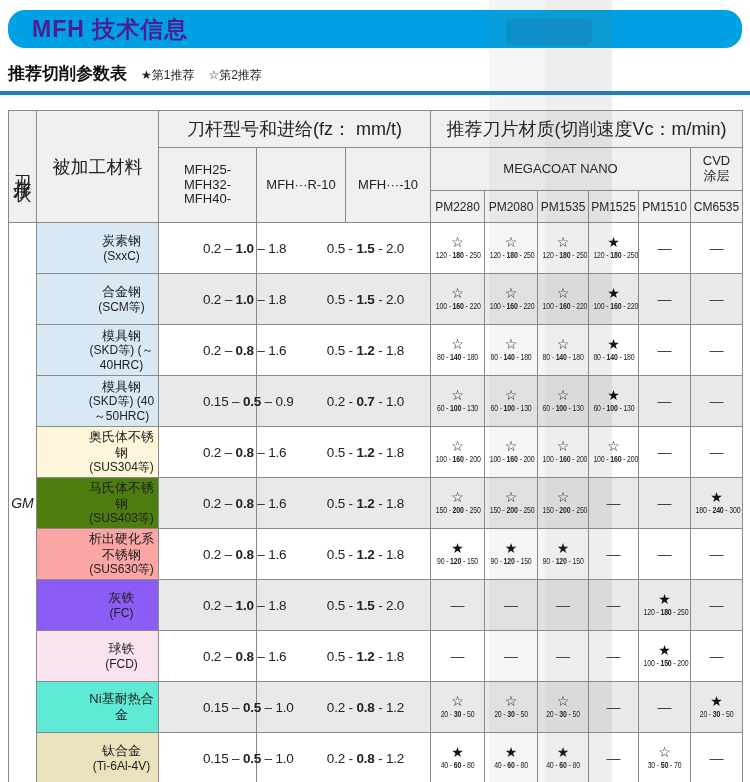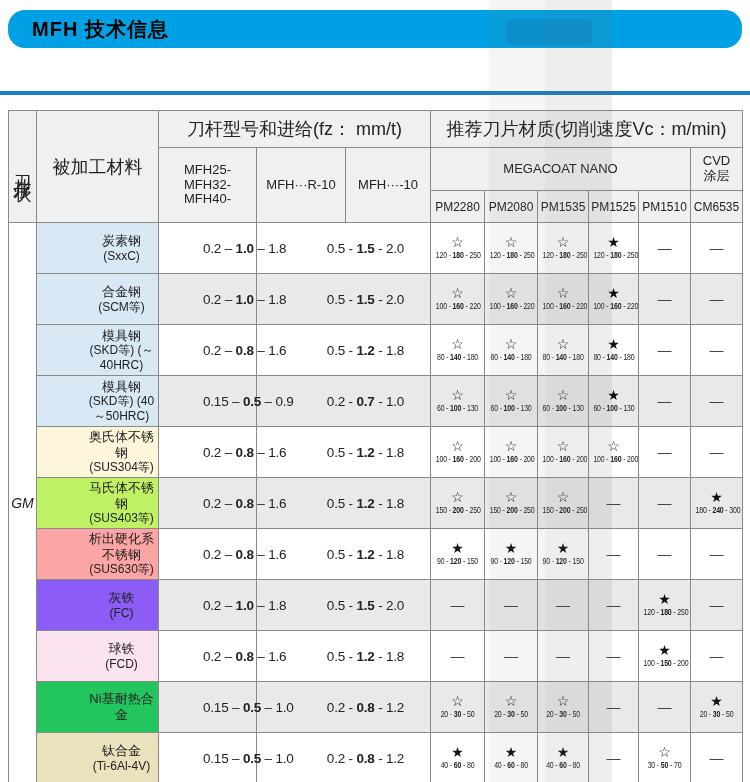--- a/index.html
+++ b/index.html
@@ -2,21 +2,21 @@
 <html style="--banner-blue: #00a1e4; --rule-blue: #1c7dc0; --header-gray: #f0f0f0; --zebra-gray: #e9e9e9; --steel-blue: #d9e8f5; --stainless-yellow: #fdf6da; --cast-iron-pink: #f8e3ee; --heat-alloy-tan: #eae2bd;"><head>
 <meta charset="utf-8">
 <style>
   html,body{margin:0;padding:0;}
   body{width:750px;height:782px;background:#fff;font-family:"Liberation Sans","DejaVu Sans",sans-serif;}
   .page{position:relative;width:750px;height:782px;overflow:hidden;background:#fff;}
 
   
   .banner{position:absolute;left:8px;top:10px;width:734px;height:38px;background:var(--banner-blue);
     border-radius:17px;display:flex;align-items:center;box-sizing:border-box;padding-left:24px;z-index:1;}
-  .banner .title{color:#000000;font-size:20px;font-weight:bold;letter-spacing:1px;}
+  .banner .title{color:#4c1d95;font-size:23px;font-weight:bold;letter-spacing:1px;}
 
   
   .subrow{position:absolute;left:8px;top:62px;display:flex;align-items:baseline;gap:14px;z-index:1;}
   .section-title{font-size:17px;font-weight:bold;color:#111;}
   .legend{font-size:12px;color:#222;display:flex;gap:14px;}
   .rule{position:absolute;left:0;top:91px;width:750px;height:4px;background:var(--rule-blue);z-index:1;}
 
   
   table{position:absolute;left:8px;top:110px;width:734px;border-collapse:collapse;table-layout:fixed;z-index:2;}
   th,td{border:1px solid #8a8a8a;padding:0;text-align:center;vertical-align:middle;color:#222;}
@@ -51,20 +51,27 @@
 <div class="page">
 
   <div class="wm" id="wm1"></div>
   <div class="wm" id="wm2"></div>
   <div id="wm-blot"></div>
 
   <div class="banner">
     <span class="title">MFH 技术信息</span>
   </div>
 
+  <div class="subrow">
+    <span class="section-title">推荐切削参数表</span>
+    <span class="legend">
+      <span>★第1推荐</span>
+      <span>☆第2推荐</span>
+    </span>
+  </div>
 
   <div class="rule"></div>
 
   <table>
     <colgroup>
       <col style="width:28px">
         <col style="width:122px">
         <col style="width:98px">
       <col style="width:89px">
         <col style="width:85px">
@@ -227,21 +234,21 @@
             <div class="speed">100 - <b>160</b> - 200</div>
           </td>
           <td class="grade">
             <div class="star">☆</div>
             <div class="speed">100 - <b>160</b> - 200</div>
           </td>
           <td class="grade"><span class="dash">—</span></td>
           <td class="grade"><span class="dash">—</span></td>
         </tr>
         <tr class="zebra">
-          <td class="mat" style="background: #bef264;">
+          <td class="mat" style="background: #4d7c0f;">
             <div class="mname">马氏体不锈钢</div>
             <div class="msub">(SUS403等)</div>
           </td>
           <td class="feed">0.2 – <b>0.8</b> – 1.6</td>
           <td class="feed" colspan="2">0.5 - <b>1.2</b> - 1.8</td>
           <td class="grade">
             <div class="star">☆</div>
             <div class="speed">150 - <b>200</b> - 250</div>
           </td>
           <td class="grade">
@@ -310,21 +317,21 @@
           <td class="grade"><span class="dash">—</span></td>
           <td class="grade"><span class="dash">—</span></td>
           <td class="grade"><span class="dash">—</span></td>
           <td class="grade">
             <div class="star">★</div>
             <div class="speed">100 - <b>150</b> - 200</div>
           </td>
           <td class="grade"><span class="dash">—</span></td>
         </tr>
         <tr class="zebra">
-          <td class="mat" style="background: #22c55e; margin-top: 44px;">
+          <td class="mat" style="background: #5eead4; margin-top: 44px;">
             <div class="mname">Ni基耐热合金</div>
           </td>
           <td class="feed">0.15 – <b>0.5</b> – 1.0</td>
           <td class="feed" colspan="2">0.2 - <b>0.8</b> - 1.2</td>
           <td class="grade">
             <div class="star">☆</div>
             <div class="speed">20 - <b>30</b> - 50</div>
           </td>
           <td class="grade">
             <div class="star">☆</div>

